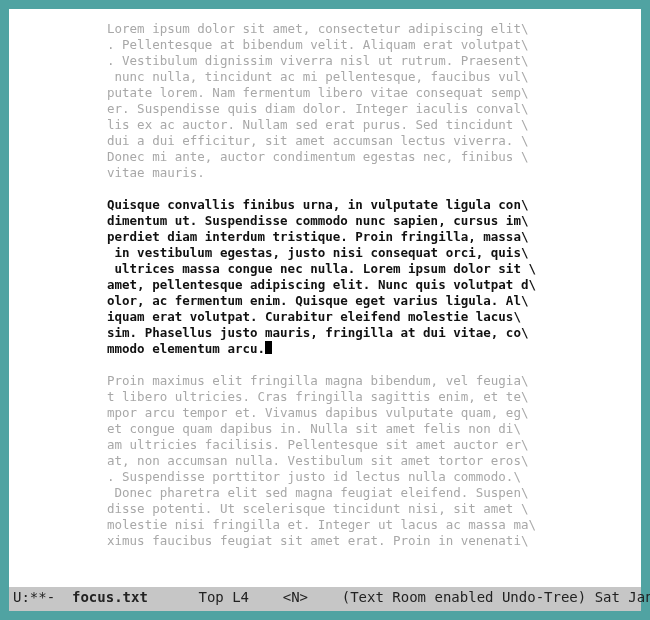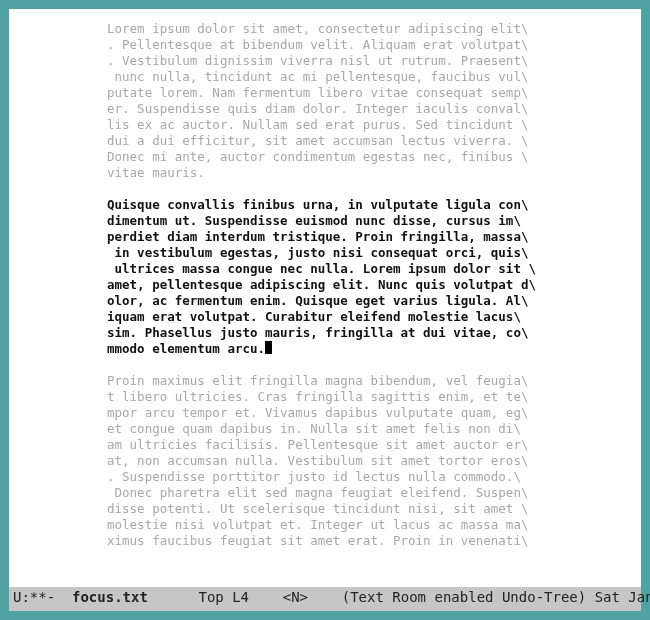--- a/index.html
+++ b/index.html
@@ -66,38 +66,38 @@
 <span> nunc nulla, tincidunt ac mi pellentesque, faucibus vul\</span>
 <span>putate lorem. Nam fermentum libero vitae consequat semp\</span>
 <span>er. Suspendisse quis diam dolor. Integer iaculis conval\</span>
 <span>lis ex ac auctor. Nullam sed erat purus. Sed tincidunt \</span>
 <span>dui a dui efficitur, sit amet accumsan lectus viverra. \</span>
 <span>Donec mi ante, auctor condimentum egestas nec, finibus \</span>
 <span>vitae mauris.</span>
 </div>
       <div class="para"> </div>
       <div class="para focus"><span>Quisque convallis finibus urna, in vulputate ligula con\</span>
-<span>dimentum ut. Suspendisse euismod nunc disse, cursus im\</span>
+<span>dimentum ut. Suspendisse commodo nunc sapien, cursus im\</span>
 <span>perdiet diam interdum tristique. Proin fringilla, massa\</span>
 <span> in vestibulum egestas, justo nisi consequat orci, quis\</span>
 <span> ultrices massa congue nec nulla. Lorem ipsum dolor sit \</span>
 <span>amet, pellentesque adipiscing elit. Nunc quis volutpat d\</span>
 <span>olor, ac fermentum enim. Quisque eget varius ligula. Al\</span>
 <span>iquam erat volutpat. Curabitur eleifend molestie lacus\</span>
 <span>sim. Phasellus justo mauris, fringilla at dui vitae, co\</span>
 <span>mmodo elementum arcu.</span><span class="cursor"></span>
 </div>
       <div class="para"> </div>
       <div class="para dim"><span>Proin maximus elit fringilla magna bibendum, vel feugia\</span>
 <span>t libero ultricies. Cras fringilla sagittis enim, et te\</span>
 <span>mpor arcu tempor et. Vivamus dapibus vulputate quam, eg\</span>
 <span>et congue quam dapibus in. Nulla sit amet felis non di\</span>
 <span>am ultricies facilisis. Pellentesque sit amet auctor er\</span>
 <span>at, non accumsan nulla. Vestibulum sit amet tortor eros\</span>
 <span>. Suspendisse porttitor justo id lectus nulla commodo.\</span>
 <span> Donec pharetra elit sed magna feugiat eleifend. Suspen\</span>
 <span>disse potenti. Ut scelerisque tincidunt nisi, sit amet \</span>
-<span>molestie nisi volutpat et. Integer ut lacus ac massa ma\</span>
+<span>molestie nisi fringilla et. Integer ut lacus ac massa ma\</span>
 <span>ximus faucibus feugiat sit amet erat. Proin in venenati\</span>
 </div>
     </div>
   <div class="modeline"><span>U:**-</span>  <span class="fname">focus.txt</span>      <span>Top L4</span>    <span>&lt;N&gt;</span>    <span>(Text Room enabled Undo-Tree)</span> <span>Sat Jan 29</span></div>
 </div>
 
 </body></html>

